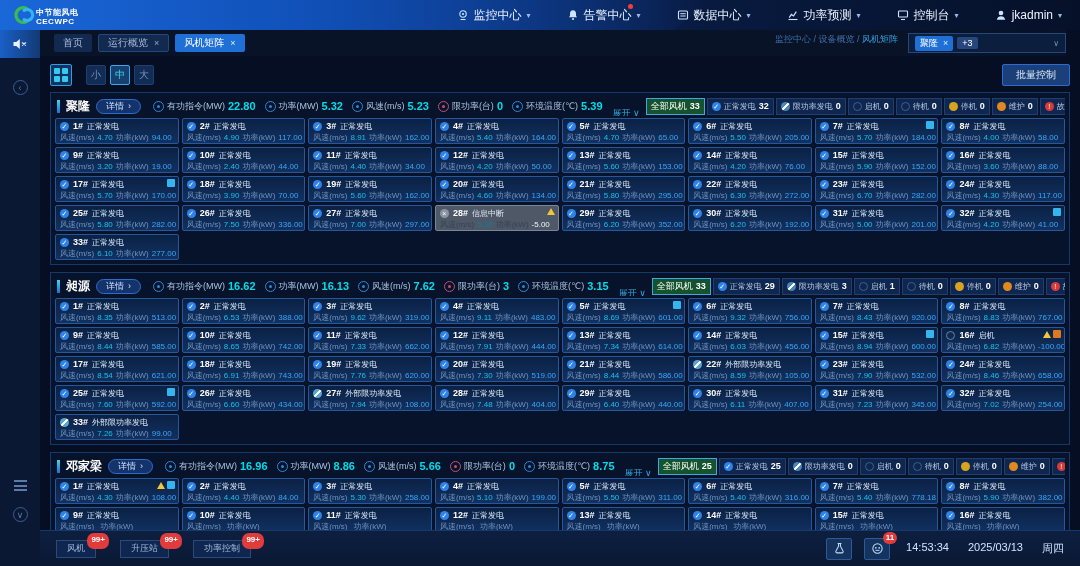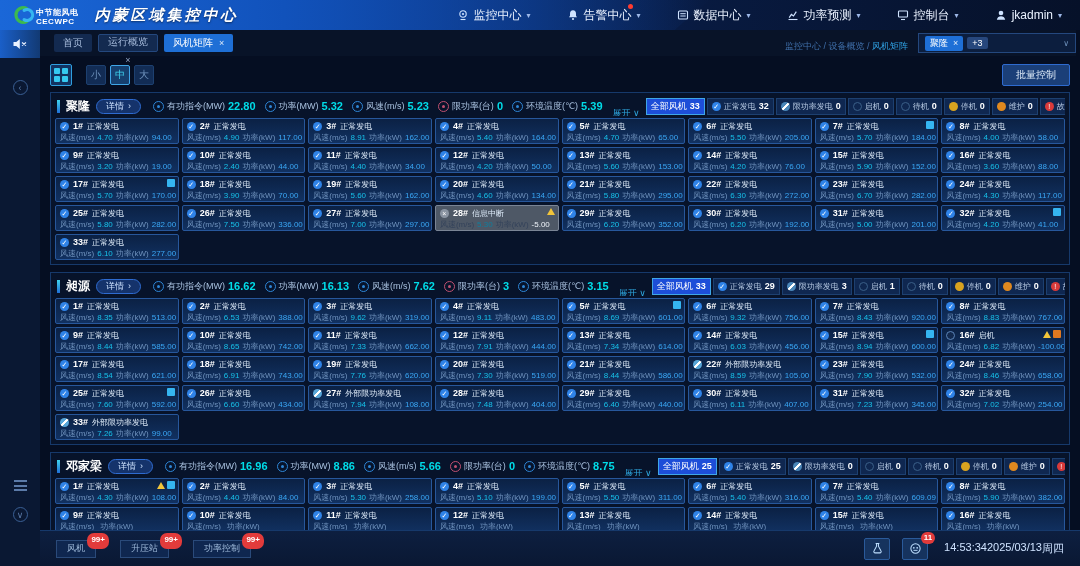--- a/index.html
+++ b/index.html
@@ -28,28 +28,28 @@
   
   .sidebar{ position:absolute; left:0; top:30px; bottom:0; width:40px; background:#0a1833; z-index:4;}
   .sb-top{ height:28px; background:linear-gradient(90deg,#1a5fc8,#123a74); display:flex; align-items:center; justify-content:center;}
   .sb-item{ display:flex; align-items:center; justify-content:center; margin-top:22px; color:#5b7aa8;}
   .ring-icon{ width:15px; height:15px; border:1px solid #3a5f94; border-radius:50%; display:grid; place-items:center; font-size:9px; color:#5b7aa8;}
   .sb-bottom{ position:absolute; bottom:44px; left:0; right:0; display:flex; flex-direction:column; gap:16px; align-items:center;}
   .list-icon{ width:13px; height:11px; border-top:2px solid #5b7aa8; border-bottom:2px solid #5b7aa8; position:relative;}
   .list-icon::after{ content:""; position:absolute; left:0; right:0; top:3px; border-top:2px solid #5b7aa8;}
 
   
-  .tabbar{ position:absolute; left:40px; top:30px; right:4px; height:26px; background:#081328;
+  .tabbar{ position:absolute; left:40px; top:30px; right:14px; height:26px; background:#081328;
            display:flex; align-items:center; padding-left:14px; z-index:3;}
   .tab{ height:18px; padding:0 9px; font-size:10px; display:flex; align-items:center; gap:6px;
         border-radius:2px; background:#132a50; color:#a7bcdc; cursor:pointer; white-space:nowrap;}
-  .tab.inactive{ border:1px solid #24487e;flex-direction:column; }
+  .tab.inactive{ border:1px solid #24487e; }
   .tab.active{ background:#1e6fd6; color:#fff; }
   .tab-close{ font-size:9px; opacity:.85; }
-  .crumb-area{ margin-left:auto; display:flex; align-items:flex-end; gap:10px; }
+  .crumb-area{ margin-left:auto; display:flex; align-items:flex-start; gap:10px; }
   .breadcrumb{ font-size:9px; color:#3f6ea8; white-space:nowrap;}
   .breadcrumb b{ color:#2f9fe0; font-weight:normal;}
   .filter-box{ height:20px; width:158px; border:1px solid #24487e; background:#0c1e3e;
                display:flex; align-items:center; gap:4px; padding:0 6px;}
   .chip{ background:#1e6fd6; color:#fff; font-size:9px; padding:1px 5px; border-radius:2px;
          display:flex; gap:5px; align-items:center;}
   .chip.more{ background:#27477c; }
   .filter-caret{ margin-left:auto; color:#6f92bd; font-size:8px;}
 
   
@@ -75,21 +75,21 @@
   .stats{ display:flex; align-items:center; gap:9px; margin-left:6px;}
   .stat{ display:flex; align-items:center; gap:3px; font-size:9px; color:#a8c0de;}
   .stat-icon{ width:11px; height:11px; border-radius:50%; border:1px solid #2e86d6; flex:none; position:relative;}
   .stat-icon::after{ content:""; position:absolute; inset:3px; border-radius:50%; background:#2e86d6;}
   .stat-icon.red{ border-color:#c05070;} .stat-icon.red::after{ background:#c05070;}
   .stat-value{ color:#00dce8; font-weight:bold; font-size:11px;}
   .expand-link{ color:#2ea8e0; font-size:9px; margin-left:4px; cursor:pointer;margin-top:14px;}
   .legend{ margin-left:auto; display:flex; gap:2px;}
   .chip-count{ height:17px; display:flex; align-items:center; gap:3px; background:#0f2750;
                border:1px solid #1d4070; padding:0 4px; font-size:8px; color:#b6c9e2; cursor:pointer;}
-  .chip-count.all{ border-color:#3fa6e8; background:#1d4ed8; color:#fff; font-size:9px;}
+  .chip-count.all{ border-color:#3fa6e8; background:#14532d; color:#fff; font-size:9px;}
   .chip-num{ color:#fff; font-weight:bold; font-size:9px;}
   .dot{ width:9px; height:9px; border-radius:50%; font-size:7px; line-height:9px; text-align:center; color:#fff; flex:none;}
   .d-normal{ background:#2f83e8;} 
   .d-limited{ background:#4a86b8; background-image:linear-gradient(135deg,transparent 42%,#fff 42%,#fff 58%,transparent 58%);}
   .d-ring{ background:transparent; border:1px solid #3a5f88;}
   .d-stop{ background:#d8a31f;} .d-maint{ background:#e0891f;}
   .d-fault{ background:#d83a3a;}
 
   .cards{ display:grid; grid-template-columns:repeat(8,1fr); gap:3px;}
   .card{ height:26px; border:1px solid #27579b; border-radius:2px; position:relative; overflow:hidden;
@@ -120,39 +120,38 @@
   .alarm-btn{ position:relative; height:18px; padding:0 10px; border:1px solid #2a4a7a; background:#0f2750;
               color:#9db8d8; font-size:9px; display:flex; align-items:center; margin-right:24px; cursor:pointer;}
   .badge{ position:absolute; top:-8px; right:-14px; background:#e23b3b; color:#fff; font-size:8px;
           padding:0 4px; border-radius:7px; height:16px; line-height:13px; font-weight:bold;}
   .br{ margin-left:auto; display:flex; align-items:center; gap:12px;}
   .icon-btn{ width:26px; height:22px; background:#16335e; border:1px solid #2a5a9a; border-radius:2px;
              display:grid; place-items:center; position:relative; color:#bfe0ff; cursor:pointer;}
   .icon-btn svg{ width:13px; height:13px;}
   .msg-badge{ position:absolute; top:-7px; right:-8px; background:#e23b3b; color:#fff; font-size:8px;
               padding:0 3px; border-radius:7px; height:12px; line-height:12px; font-weight:bold;}
-  .time{ font-size:11px; color:#cfe3ff; display:flex; gap:0; margin-left:4px;}
+  .time{ font-size:11px; color:#cfe3ff; display:flex; gap:19px; margin-left:4px;}
 </style>
 </head>
 <body>
 
 <div class="app">
 
   <div class="header">
     <div class="logo-wrap">
       <svg class="logo-mark" viewBox="0 0 24 24">
         <path d="M14 5 A8 8 0 1 0 14 19" fill="none" stroke="#3dba4e" stroke-width="3.4" stroke-linecap="round"></path>
         <path d="M11 7 A6 6 0 1 1 11 17" fill="none" stroke="#35b5f0" stroke-width="3.4" stroke-linecap="round"></path>
       </svg>
       <div class="logo-text">
         <div>中节能风电</div>
         <div>CECWPC</div>
       </div>
     </div>
-    <div class="app-title">内蒙区域集控中心</div>
     <div class="nav">
         <div class="nav-item">
           <span class="nav-icon">
             <svg viewBox="0 0 12 12">
               <circle cx="6" cy="5" r="3.2" fill="none" stroke="currentColor" stroke-width="1.1"></circle>
               <circle cx="6" cy="5" r="1.1" fill="currentColor"></circle>
               <path d="M3.5 10.5h5" stroke="currentColor" stroke-width="1.1"></path>
             </svg>
           </span>
           <span>监控中心</span>
@@ -1467,21 +1466,21 @@
             <div class="card">
               <div class="card-line1">
                 <span class="c-icon ">✓</span>
                 <span class="c-num">7#</span>
                 <span class="c-status">正常发电</span>
               </div>
               <div class="card-line2">
                 <span>风速(m/s)</span>
                 <span class="v-wind">5.40</span>
                 <span>功率(kW)</span>
-                <span class="v-power">609.09</span>
+                <span class="v-power">778.18</span>
               </div>
             </div>
             <div class="card">
               <div class="card-line1">
                 <span class="c-icon ">✓</span>
                 <span class="c-num">8#</span>
                 <span class="c-status">正常发电</span>
               </div>
               <div class="card-line2">
                 <span>风速(m/s)</span>

